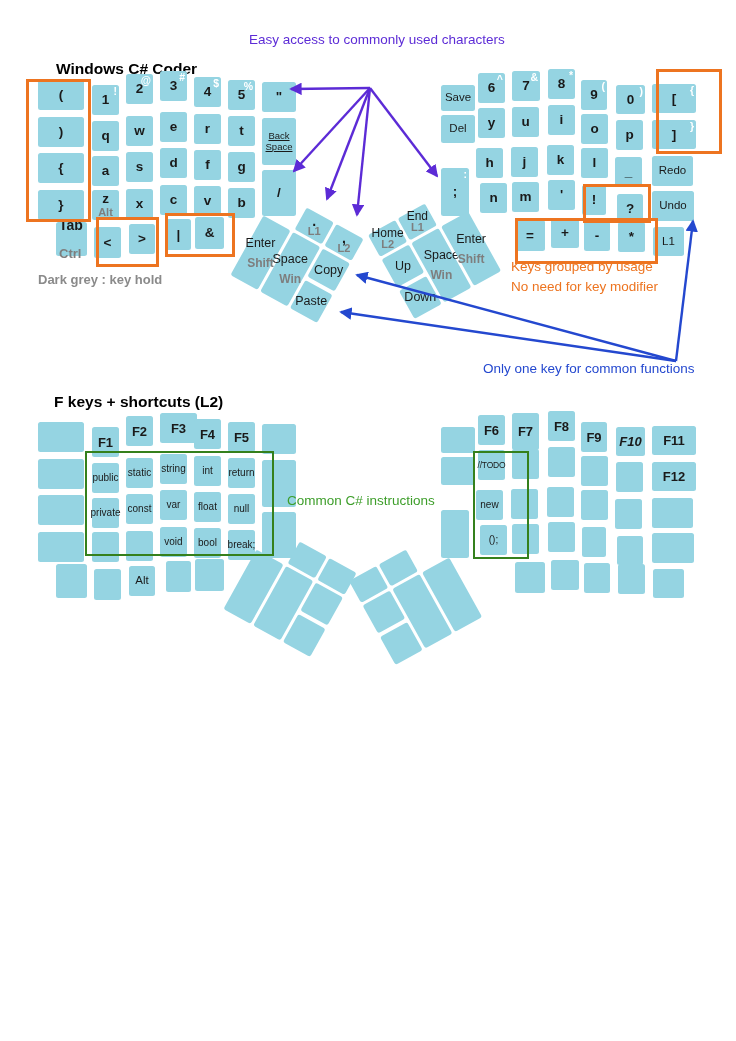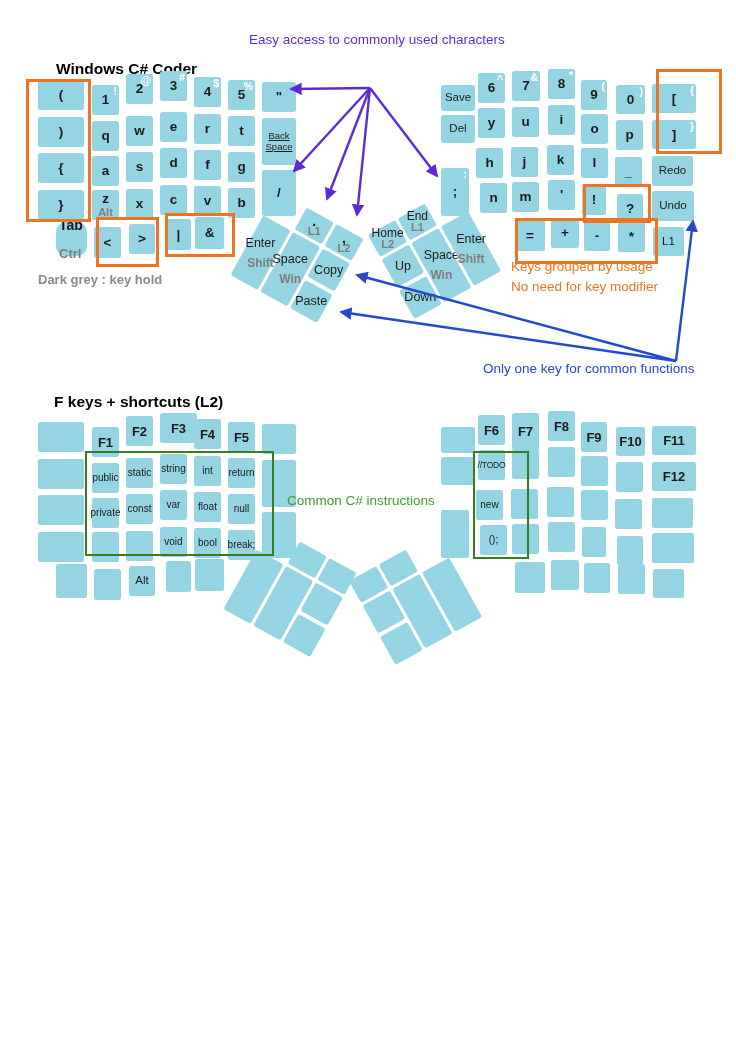--- a/index.html
+++ b/index.html
@@ -194,21 +194,21 @@
     <div class="key sm" style="left: 262px; top: 118px; width: 34px; height: 47px;">
       <div class="ki">
         <span class="t">Back Space</span>
       </div>
     </div>
     <div class="key b" style="left: 262px; top: 170px; width: 34px; height: 46px;">
       <div class="ki">
         <span class="t">/</span>
       </div>
     </div>
-    <div class="key tab" style="left: 56px; top: 222px; width: 31px; height: 34px; border-radius: 10px;">
+    <div class="key tab" style="left: 56px; top: 222px; width: 31px; height: 34px;">
       <div class="ki">
         <span class="t">Tab</span>
         <span class="s">Ctrl</span>
       </div>
     </div>
     <div class="key b" style="left: 94px; top: 227px; width: 27px; height: 31px;">
       <div class="ki">
         <span class="t">&lt;</span>
       </div>
     </div>
@@ -593,21 +593,21 @@
     </div>
     <div class="key b" style="left: 581px; top: 456px; width: 27px; height: 30px;">
       <div class="ki"></div>
     </div>
     <div class="key b" style="left: 581px; top: 490px; width: 27px; height: 30px;">
       <div class="ki"></div>
     </div>
     <div class="key b" style="left: 582px; top: 527px; width: 24px; height: 30px;">
       <div class="ki"></div>
     </div>
-    <div class="key fk" style="left: 616px; top: 427px; width: 29px; height: 29px;">
+    <div class="key fk" style="left: 616px; top: 427px; width: 29px; height: 29px; font-style: italic;">
       <div class="ki">
         <span class="t">F10</span>
       </div>
     </div>
     <div class="key b" style="left: 616px; top: 462px; width: 27px; height: 30px;">
       <div class="ki"></div>
     </div>
     <div class="key b" style="left: 615px; top: 499px; width: 27px; height: 30px;">
       <div class="ki"></div>
     </div>

